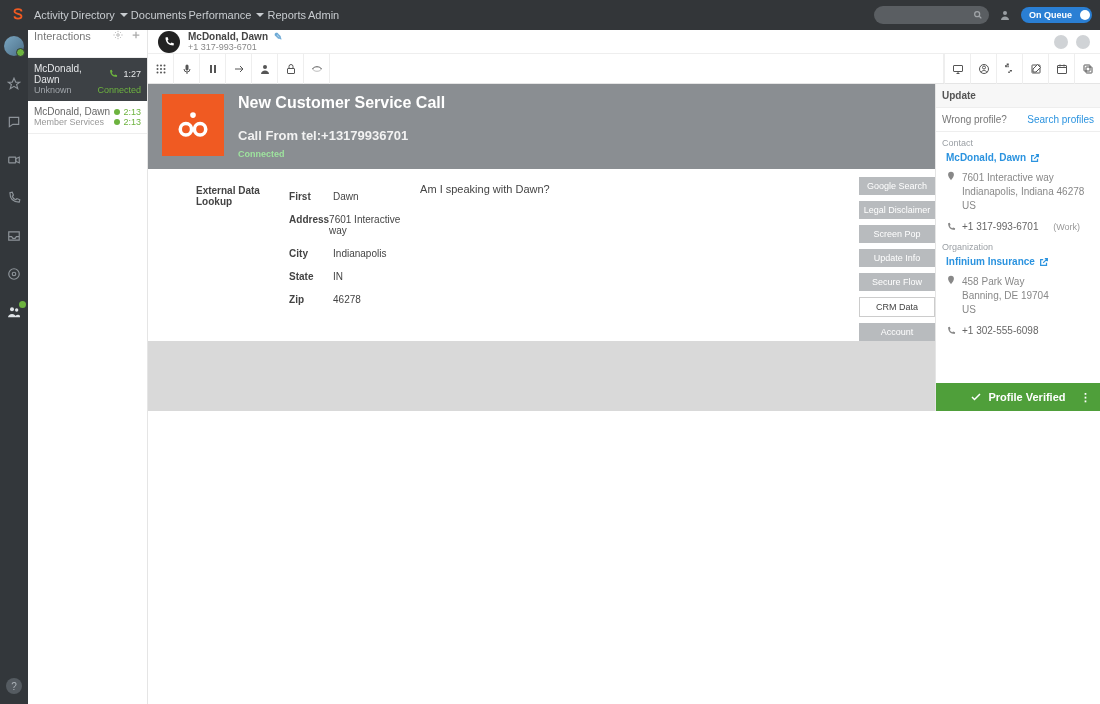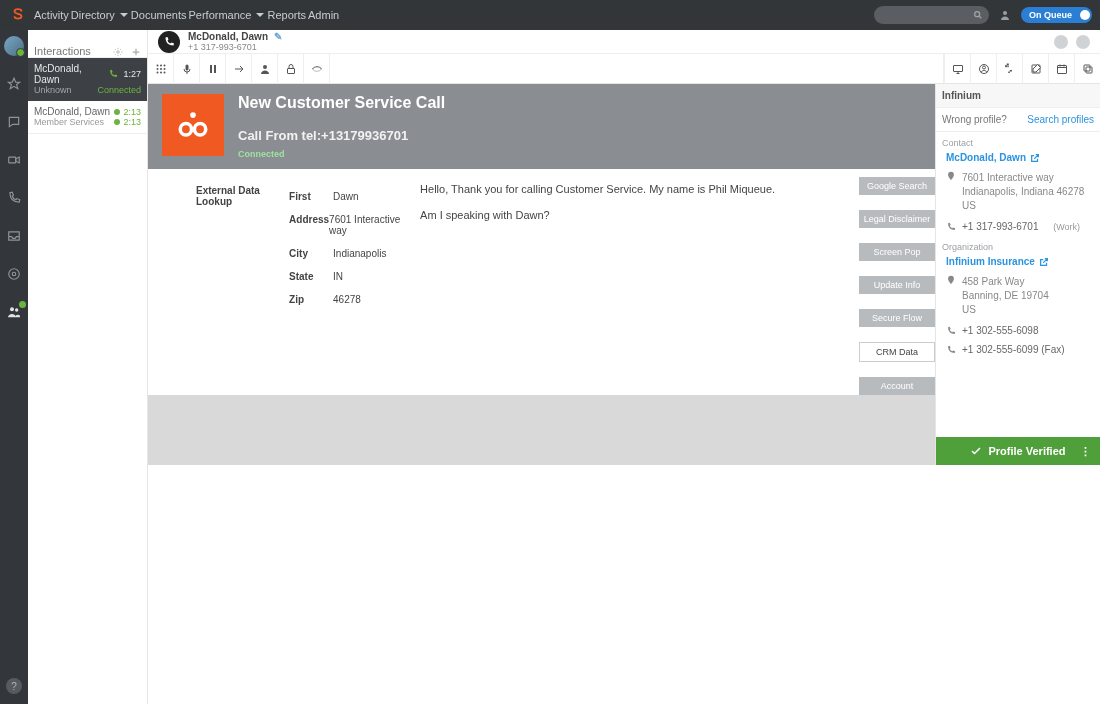--- a/index.html
+++ b/index.html
@@ -47,21 +47,21 @@
   .rail .slot{width:20px;height:20px;display:flex;align-items:center;justify-content:center;cursor:pointer;position:relative;}
   .rail .slot.active{color:#dfe3e7}
   .rail .avatar{width:20px;height:20px;border-radius:50%;background:linear-gradient(135deg,#7aa6c2,#4c6f87);position:relative;}
   .rail .avatar::after{content:"";position:absolute;bottom:-1px;right:-1px;width:7px;height:7px;background:var(--green);border:1px solid var(--dark-sidebar);border-radius:50%;}
   .rail .slot .badge-dot{position:absolute;top:-1px;right:-2px;width:7px;height:7px;background:var(--green);border-radius:50%;}
   .rail .pushdown{flex:1}
   .rail .help{width:16px;height:16px;border-radius:50%;background:#555b61;display:flex;align-items:center;justify-content:center;color:#aeb4ba;font-size:10px;margin-bottom:4px;}
 
   
   .intcol{width:var(--interactions-w);background:#fff;border-right:1px solid #e5e5e5;display:flex;flex-direction:column;}
-  .intcol-head{height:28px;display:flex;align-items:flex-end;padding:0 6px;font-size:11px;color:#777;border-bottom:1px solid #eee;}
+  .intcol-head{height:28px;display:flex;align-items:flex-start;padding:0 6px;font-size:11px;color:#777;border-bottom:1px solid #eee;}
   .intcol-head .r{margin-left:auto;display:flex;gap:8px;color:#aaa}
   .int-item{padding:5px 6px 6px;font-size:9px;}
   .int-item .name{font-size:10px;}
   .int-item .row{display:flex;align-items:center;justify-content:space-between}
   .int-item.sel{background:var(--dark-sidebar2);color:#e6e8ea;}
   .int-item.sel .sub{color:#a0a5aa;font-size:9px;}
   .int-item.sel .status{color:var(--green);font-size:9px}
   .int-item .time{display:flex;align-items:center;gap:3px;font-size:9px;}
   .int-item .time .dot{width:6px;height:6px;background:var(--green);border-radius:50%;}
   .int-item.light{background:#fff;color:#666;border-bottom:1px solid #eee;}
@@ -96,21 +96,21 @@
 
   .body{flex:1;display:flex;min-height:0}
   .lookup{flex:1;padding:16px 14px 14px 0;display:flex;flex-direction:row;gap:0;overflow:auto}
   .lookup-title{font-size:10px;font-weight:bold;color:#444;padding:0 0 8px 48px}
   .kv{display:flex;font-size:10px;color:#444;padding:6px 0 6px 4px}
   .kv .k{width:44px;font-weight:bold}
 
   .script{flex:1.6;padding:14px 10px 10px 0;font-size:11px;color:#444}
   .script p{margin:0 0 14px 0}
 
-  .actions{width:92px;display:flex;flex-direction:column;gap:15px;padding:8px 0 0 16px}
+  .actions{width:92px;display:flex;flex-direction:column;gap:6px;padding:8px 0 0 16px}
   .actions .abtn{background:#b8bbbe;color:#fff;font-size:9px;text-align:center;padding:4px 2px;cursor:pointer}
   .actions .abtn.active{background:#fff;color:#444;border:1px solid #ccc}
 
   .graytail{height:70px;background:#d9d9d9}
 
   
   .profile{width:var(--profile-w);border-left:1px solid #e5e5e5;display:flex;flex-direction:column;font-size:10px;color:#555;}
   .profile .phead{font-weight:bold;padding:6px 6px;border-bottom:1px solid #eee;background:#f7f7f7}
   .profile .wrong{display:flex;align-items:center;justify-content:space-between;padding:6px 6px;border-bottom:1px solid #eee;color:#777}
   .profile .link{color:var(--link);cursor:pointer}
@@ -440,39 +440,38 @@
                     <div class="k">State</div>
                     <div>IN</div>
                   </div>
                   <div class="kv">
                     <div class="k">Zip</div>
                     <div>46278</div>
                   </div>
                 </div>
             </div>
             <div class="script">
-              <p>Hello, Thank you for calling Customer Service. My name is Phil Miqueue.</p>
               <p>Am I speaking with Dawn?</p>
             </div>
             <div class="actions" id="actions">
                 <div class="abtn">Google Search</div>
                 <div class="abtn">Legal Disclaimer</div>
                 <div class="abtn">Screen Pop</div>
                 <div class="abtn">Update Info</div>
                 <div class="abtn">Secure Flow</div>
                 <div class="abtn active">CRM Data</div>
                 <div class="abtn">Account</div>
               </div>
           </div>
 
           <div class="graytail"></div>
         </div>
 
         <div class="profile">
-          <div class="phead">Infinium</div>
+          <div class="phead">Update</div>
           <div class="wrong">
             <span>Wrong profile?</span>
             <span class="link">Search profiles</span>
           </div>
 
           <div class="sect">Contact</div>
           <div class="name">
               <span>McDonald, Dawn</span>
               <svg class="sz10" viewBox="0 0 24 24" fill="none" stroke="currentColor" stroke-width="3">
                 <path d="M14 4h6v6M20 4L10 14"></path>
@@ -510,28 +509,20 @@
             <span class="addr"><span>458 Park Way</span><br><span>Banning, DE 19704</span><br><span>US</span></span>
           </div>
           <div class="line phone-row">
               <span class="ic">
                 <svg class="sz10" viewBox="0 0 24 24" fill="currentColor">
                   <path d="M5 3c0 10 6 16 16 16l1-4-5-2-2 2c-3-1-5-3-6-6l2-2-2-5z"></path>
                 </svg>
               </span>
               <span>+1 302-555-6098</span>
             </div>
-          <div class="line phone-row">
-              <span class="ic">
-                <svg class="sz10" viewBox="0 0 24 24" fill="currentColor">
-                  <path d="M5 3c0 10 6 16 16 16l1-4-5-2-2 2c-3-1-5-3-6-6l2-2-2-5z"></path>
-                </svg>
-              </span>
-              <span>+1 302-555-6099 (Fax)</span>
-            </div>
 
           <div class="push"></div>
           <div class="verified">
             <svg class="sz12" viewBox="0 0 24 24" fill="none" stroke="#fff" stroke-width="3">
                 <path d="M4 12l5 5L20 6"></path>
               </svg>
             <span>Profile Verified</span>
             <span class="dots">⋮</span>
           </div>
         </div>

